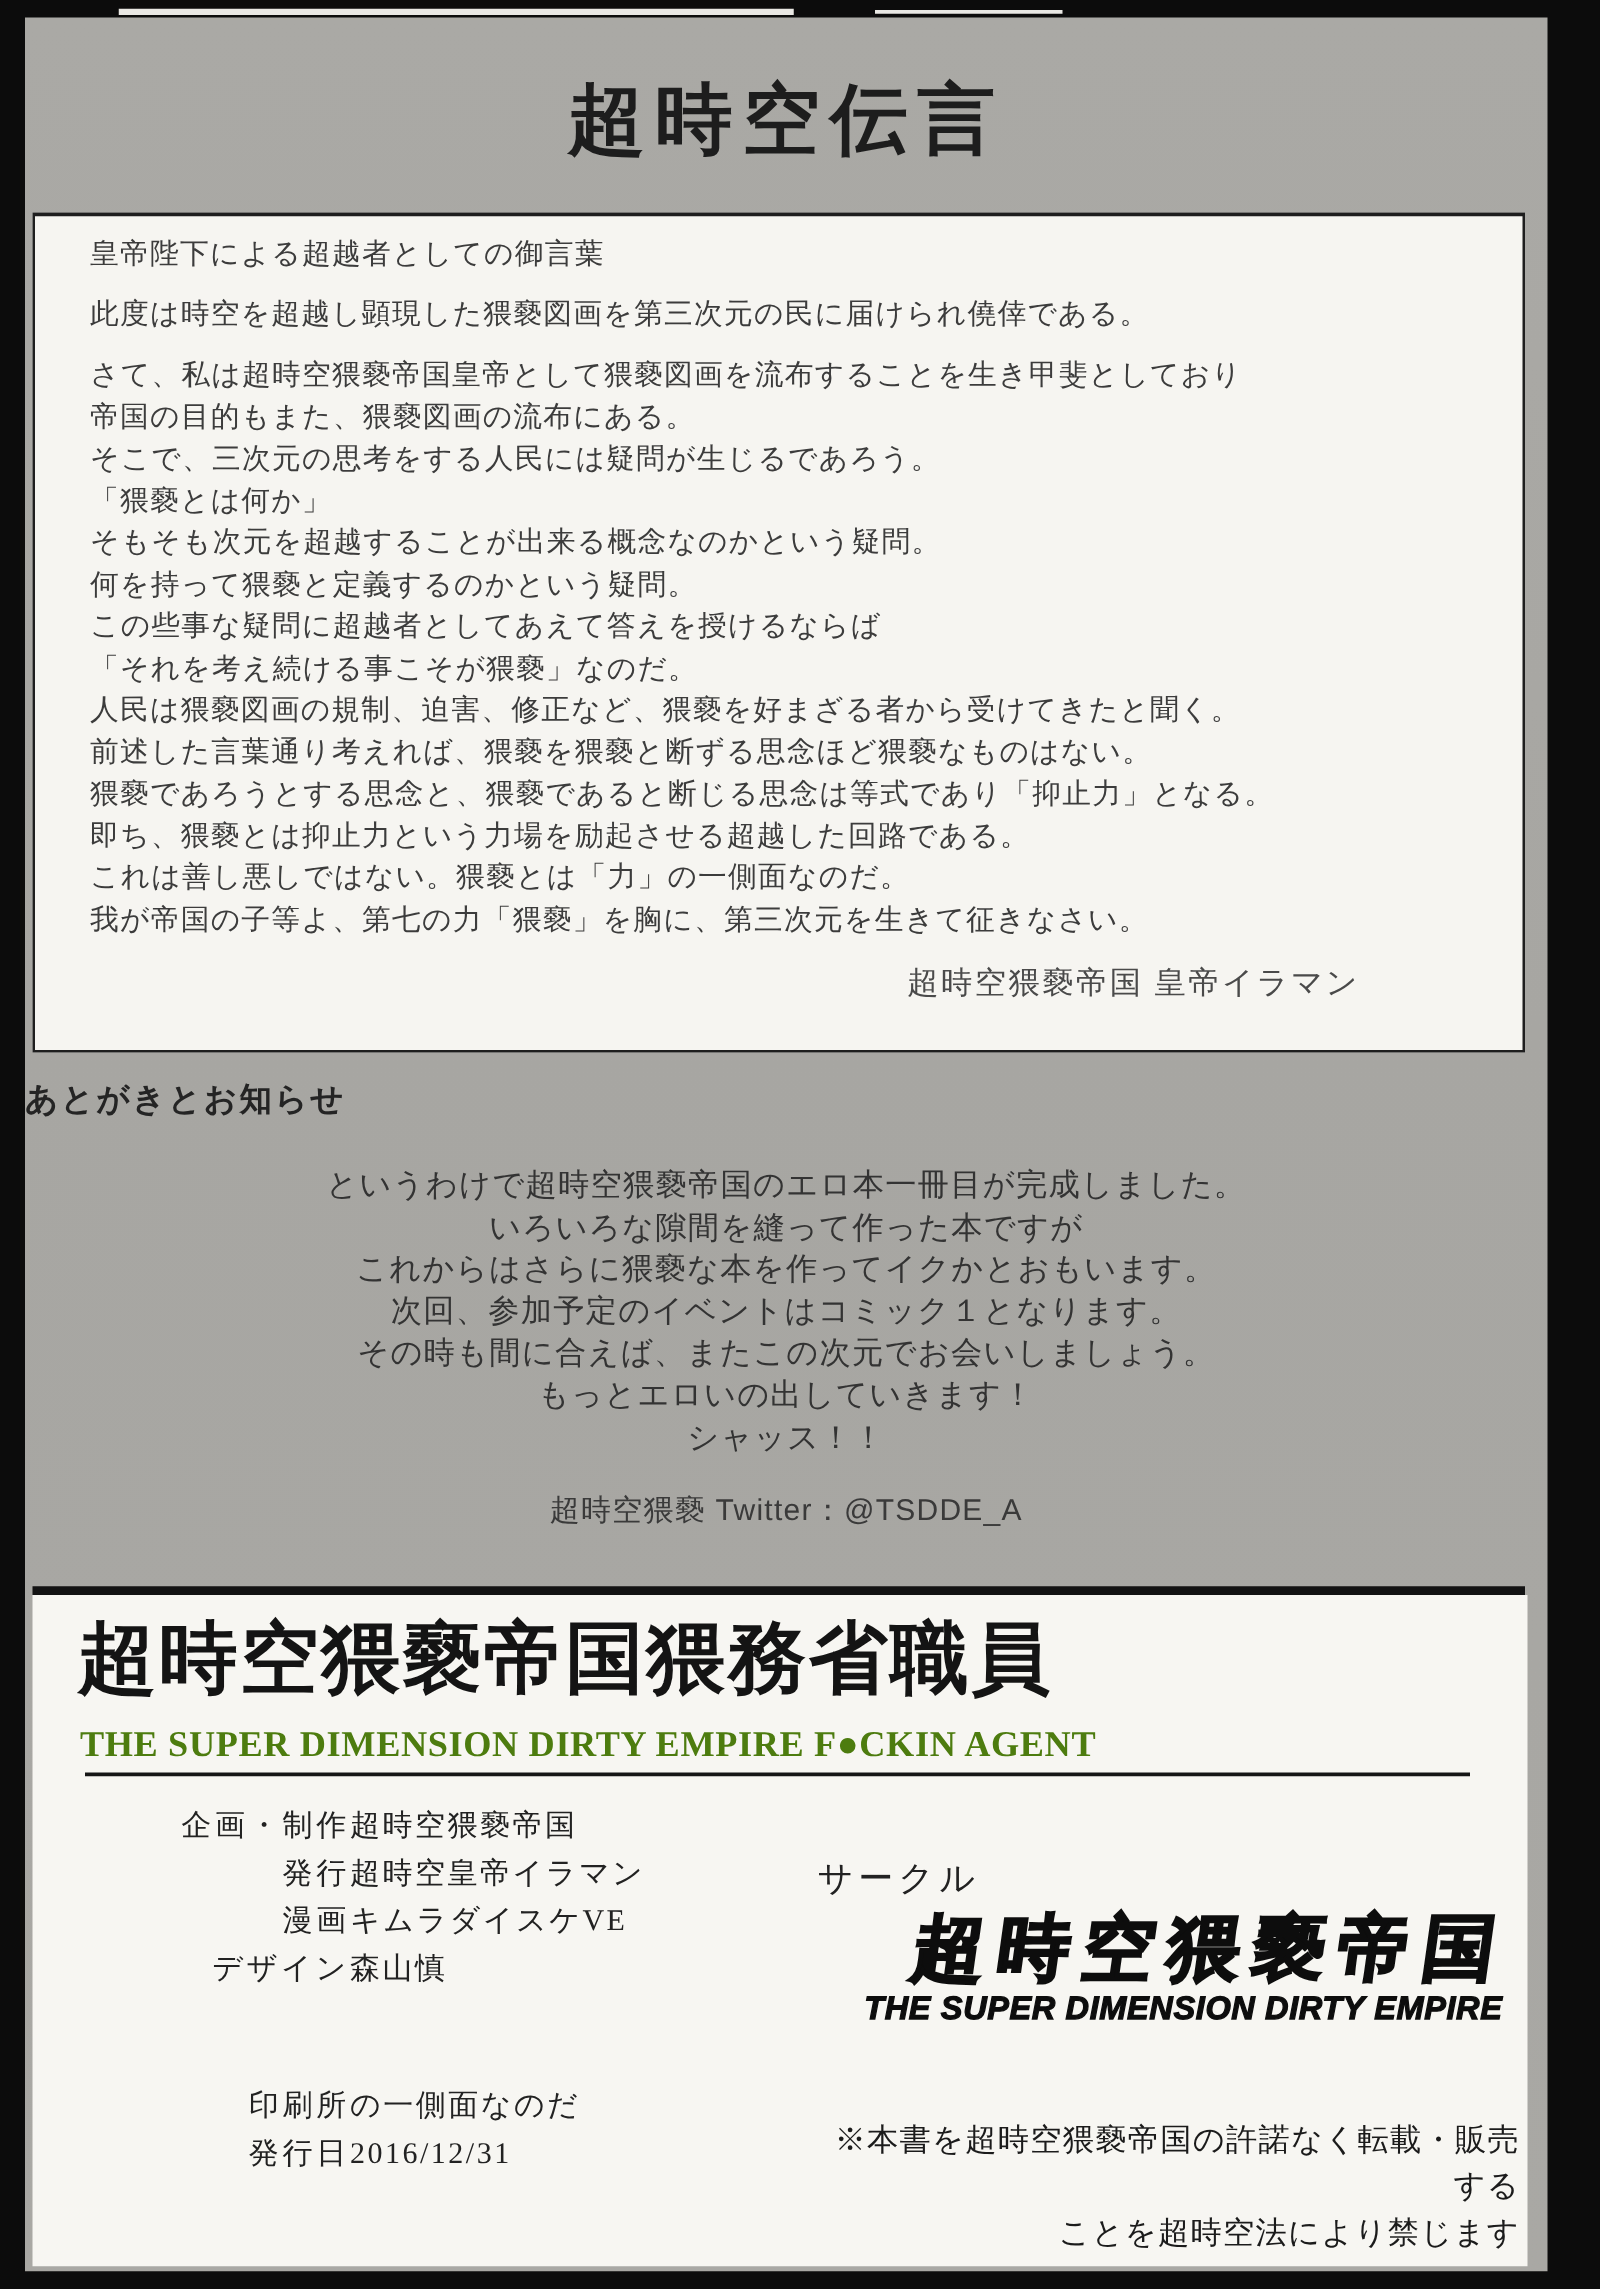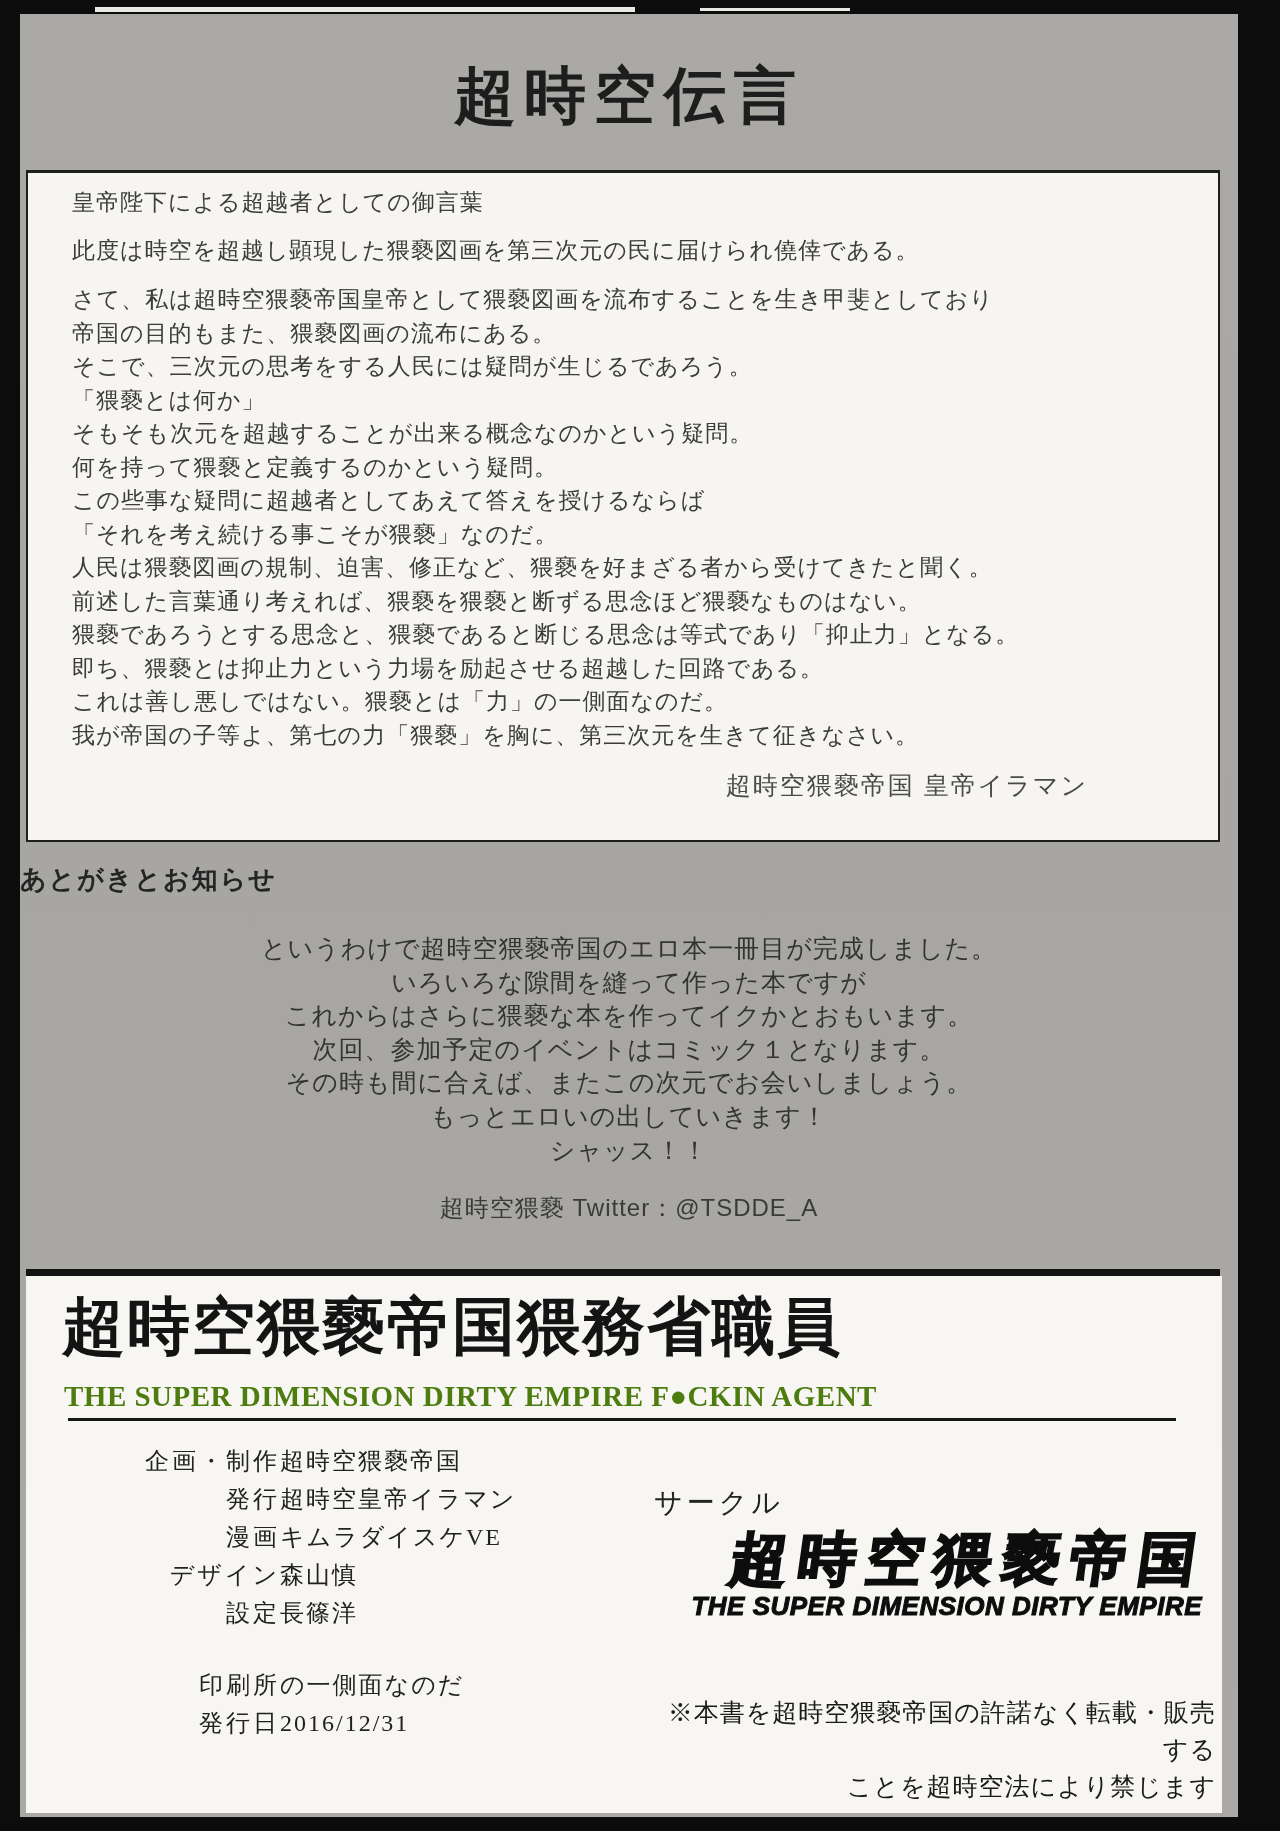--- a/index.html
+++ b/index.html
@@ -160,24 +160,20 @@
         <span class="credit-value">超時空皇帝イラマン</span>
       </div>
       <div class="credit-row">
         <span class="credit-label">漫画</span>
         <span class="credit-value">キムラダイスケVE</span>
       </div>
       <div class="credit-row">
         <span class="credit-label">デザイン</span>
         <span class="credit-value">森山慎</span>
       </div>
-      <div class="credit-row">
-        <span class="credit-label">設定</span>
-        <span class="credit-value">長篠洋</span>
-      </div>
     </div>
 
     <div class="credits credits-print">
       <div class="credit-row">
         <span class="credit-label">印刷所</span>
         <span class="credit-value">の一側面なのだ</span>
       </div>
       <div class="credit-row">
         <span class="credit-label">発行日</span>
         <span class="credit-value">2016/12/31</span>

